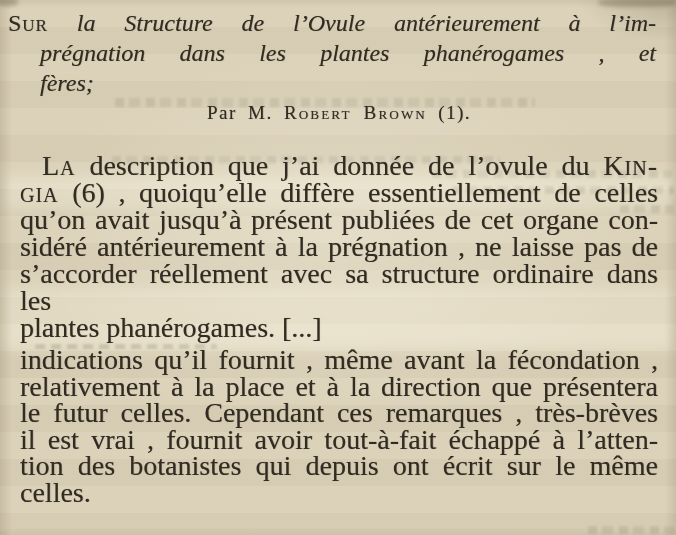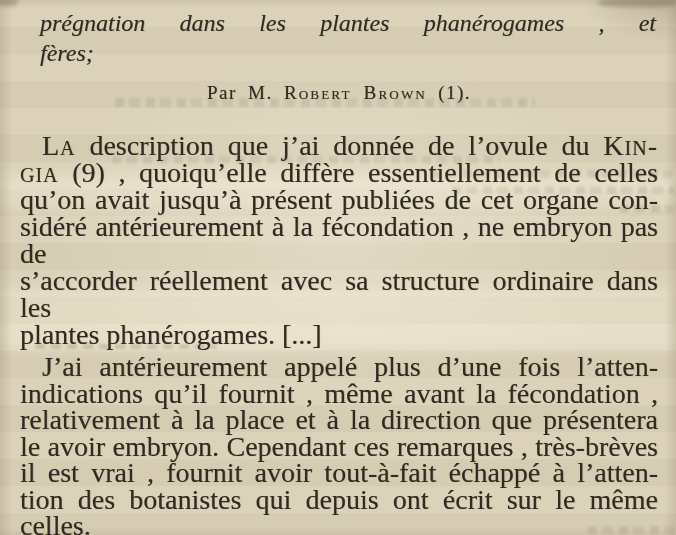--- a/index.html
+++ b/index.html
@@ -42,21 +42,21 @@
     text-shadow:0.4px 0.4px 0.7px rgba(49,43,34,0.45);}
 
   .sc{font-variant:small-caps;font-style:normal;letter-spacing:1px;}
 
   .title{font-style:italic;font-weight:normal;font-size:24px;line-height:30px;
     margin:0 2px 0 -12px;}
   .t-line{text-align:justify;text-align-last:justify;}
   .t-line.t-indent{padding-left:32px;}
   .t-line.t-last{text-align-last:left;}
 
-  .byline{margin-top:12px;font-size:19px;line-height:26px;text-align:center;
+  .byline{margin-top:2px;font-size:19px;line-height:26px;text-align:center;
     letter-spacing:1.5px;word-spacing:5px;}
   .byline .sc{letter-spacing:2.2px;}
 
   .body-par{font-size:28px;margin:0;}
   .p1{margin-top:26px;line-height:27px;}
   .p2{margin-top:6px;line-height:26.5px;}
   .line{text-align:justify;text-align-last:justify;}
   .line.indent{text-indent:22px;}
   .line.no-just{text-align-last:left;}
 </style>
@@ -74,40 +74,40 @@
   <i class="ghost" style="left:112px;top:156px;width:388px;height:8px;"></i>
   <i class="ghost" style="left:432px;top:170px;width:240px;height:8px;"></i>
   <i class="ghost" style="left:452px;top:186px;width:222px;height:8px;"></i>
   <i class="ghost" style="left:620px;top:205px;width:54px;height:8px;"></i>
   <i class="ghost dash" style="left:35px;top:344px;width:182px;"></i>
   <i class="ghost" style="left:588px;top:526px;width:86px;height:8px;"></i>
 
   <div class="content">
 
     <h1 class="title">
+      <div class="t-line"><span class="sc">Sur</span><span> la Structure de l’Ovule antérieurement à l’im-</span></div>
       <div class="t-line t-indent">prégnation dans les plantes phanérogames , et</div>
       <div class="t-line t-indent t-last">fères;</div>
     </h1>
 
     <div class="byline"><span>Par M. </span><span class="sc">Robert Brown</span><span> (1).</span></div>
 
     <div class="body-par p1">
       <div class="line indent"><span class="sc">La</span><span> description que j’ai donnée de l’ovule du </span><span class="sc">Kin-</span></div>
-      <div class="line"><span class="sc">gia</span><span> (9) , quoiqu’elle diffère essentiellement de celles</span></div>
+      <div class="line"><span class="sc">gia</span><span> (6) , quoiqu’elle diffère essentiellement de celles</span></div>
       <div class="line">qu’on avait jusqu’à présent publiées de cet organe con-</div>
-      <div class="line">sidéré antérieurement à la fécondation , ne embryon pas de</div>
+      <div class="line">sidéré antérieurement à la prégnation , ne laisse pas de</div>
       <div class="line">s’accorder réellement avec sa structure ordinaire dans les</div>
       <div class="line no-just">plantes phanérogames. [...]</div>
     </div>
 
     <div class="body-par p2">
-      <div class="line indent">J’ai antérieurement appelé plus d’une fois l’atten-</div>
       <div class="line">indications qu’il fournit , même avant la fécondation ,</div>
       <div class="line">relativement à la place et à la direction que présentera</div>
-      <div class="line">le avoir embryon. Cependant ces remarques , très-brèves</div>
+      <div class="line">le futur celles. Cependant ces remarques , très-brèves</div>
       <div class="line">il est vrai , fournit avoir tout-à-fait échappé à l’atten-</div>
       <div class="line">tion des botanistes qui depuis ont écrit sur le même celles.</div>
     </div>
 
   </div>
 
   <div class="texture"></div>
 </div>
 
 </body></html>

